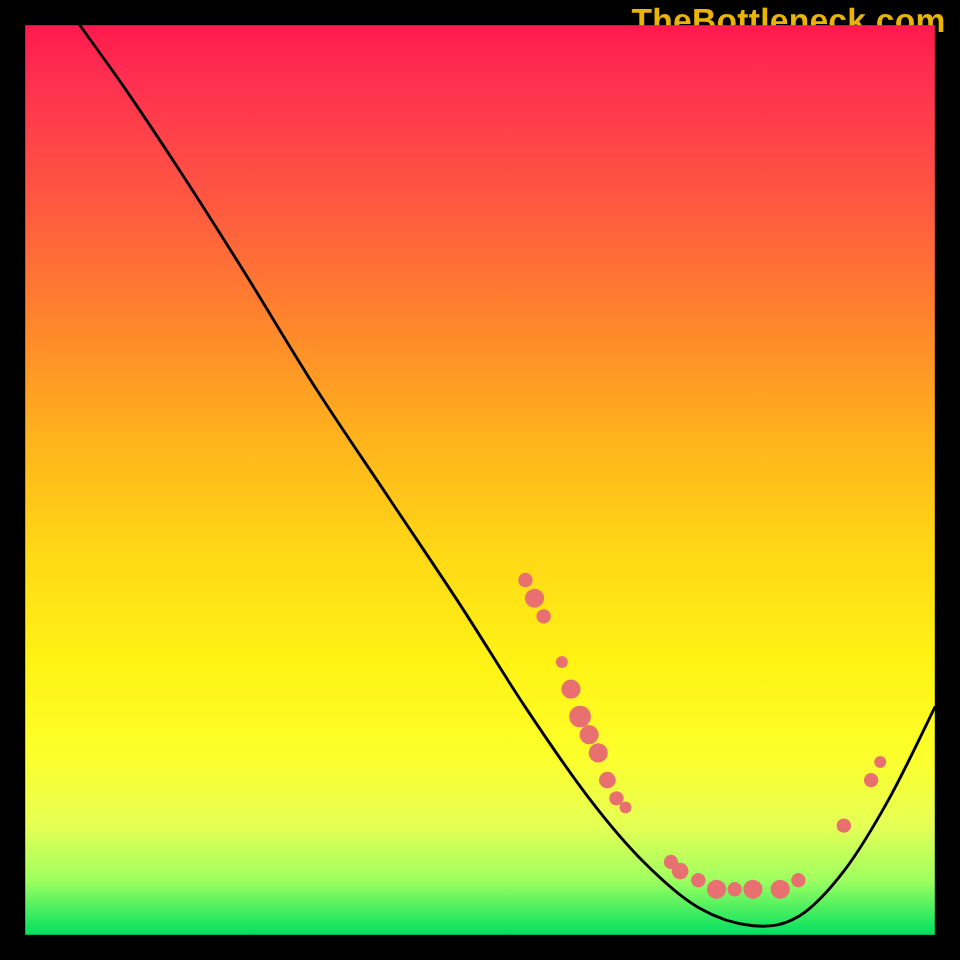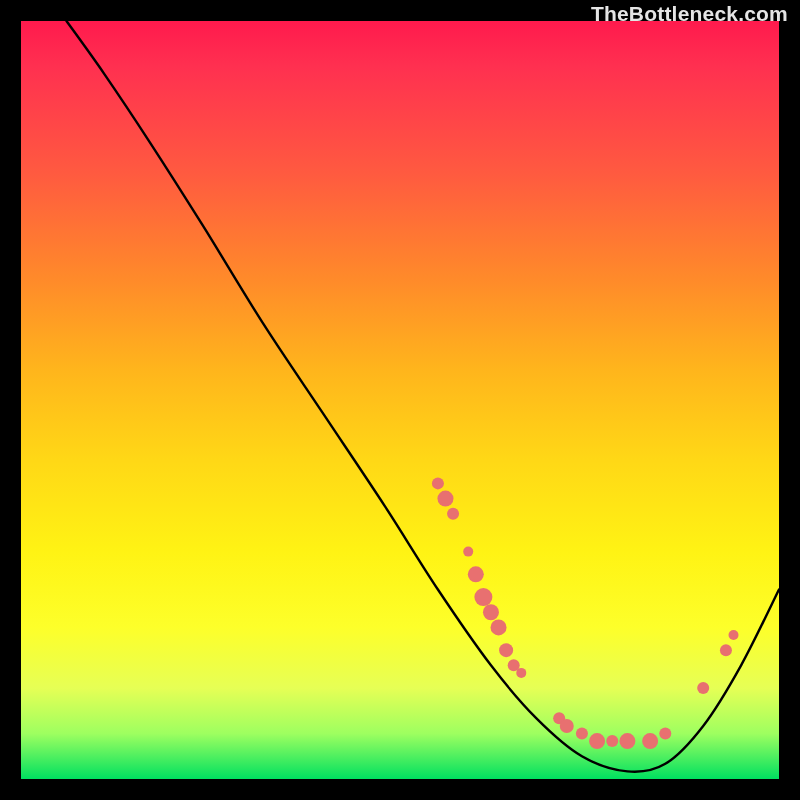--- a/index.html
+++ b/index.html
@@ -28,22 +28,22 @@
       #fdff2a 80%,
       #e6ff55 88%,
       #9eff60 94%,
       #00e060 100%
     );
   }
   .watermark {
     position: absolute;
     top: 2px;
     right: 12px;
-    color: #e5e5e5;
-    font-size: 21px;
+    color: #eab308;
+    font-size: 28px;
     font-weight: 600;
     letter-spacing: 0.2px;
     user-select: none;
   }
   svg.curve {
     position: absolute;
     left: 0;
     top: 0;
     width: 758px;
     height: 758px;

